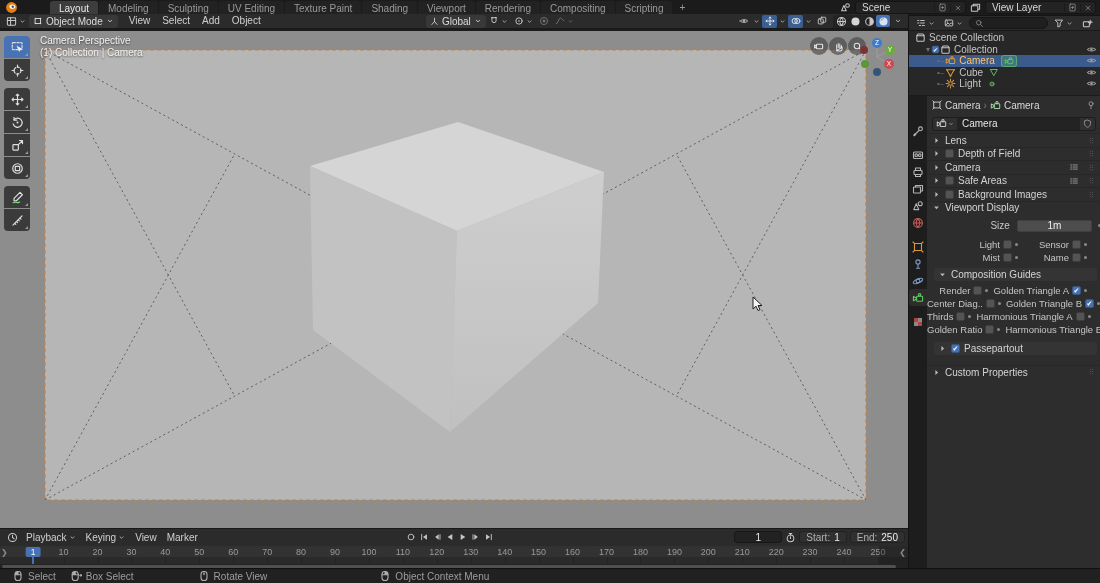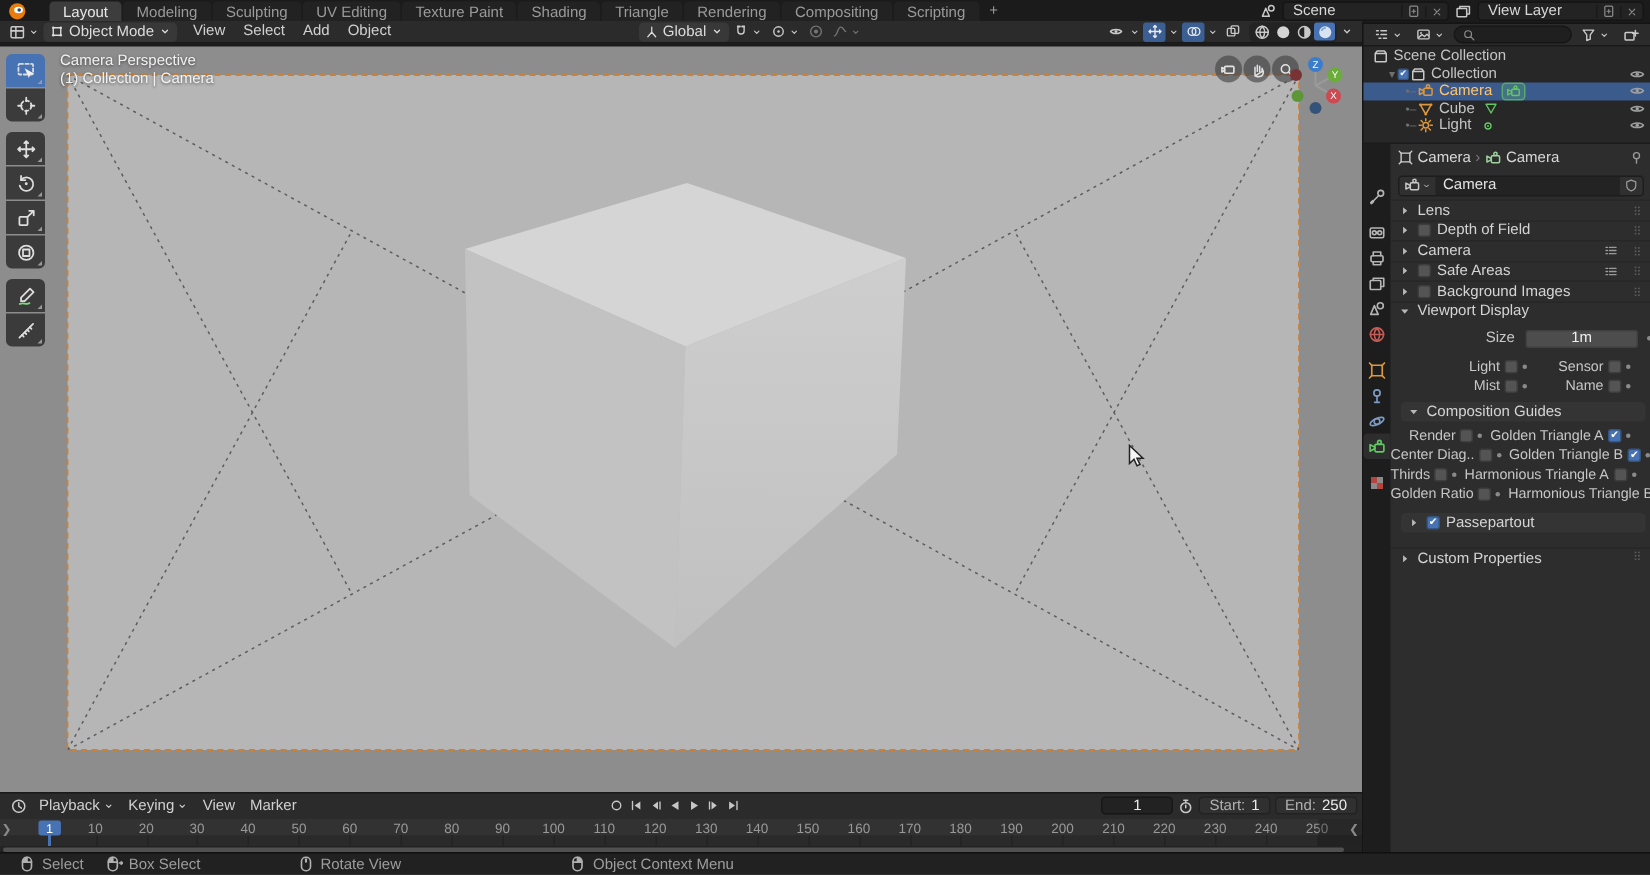--- a/index.html
+++ b/index.html
@@ -14,21 +14,21 @@
   }
   .app { position:relative; width:1100px; height:583px; background:#1b1b1b; }
   .icon { display:inline-flex; align-items:center; justify-content:center; flex:none; }
   .icon svg { display:block; }
 
   
   .topbar { position:absolute; left:0; top:0; width:1100px; height:16px; background:#1b1b1b;
     display:flex; align-items:center; border-bottom:1px solid #141414; }
   .tb-menus { display:flex; align-items:center; }
   .menu-item { padding:0 7px; line-height:15px; color:#cfcfcf; cursor:default; }
-  .ws-tabs { display:flex; align-items:flex-end; margin-left:10px; height:16px; }
+  .ws-tabs { display:flex; align-items:flex-end; margin-left:27px; height:16px; }
   .ws-tab { padding:0 9px; line-height:15px; color:#9a9a9a; background:#222222; margin-right:1px;
     border-radius:3px 3px 0 0; }
   .ws-tab.active { background:#3d3d3d; color:#e8e8e8; }
   .ws-tab-new { padding:0 6px; color:#9a9a9a; line-height:15px; }
   .tb-right { margin-left:auto; display:flex; align-items:center; gap:4px; padding-right:4px; }
   .tb-field { display:flex; align-items:center; background:#232323; border:1px solid #151515;
     border-radius:3px; height:13px; }
   .tb-field .fname { padding:0 6px; color:#d8d8d8; min-width:78px; }
   .tb-field .fbtn { padding:0 3px; color:#8a8a8a; border-left:1px solid #1a1a1a; display:flex; align-items:center;}
 
@@ -168,21 +168,21 @@
           <circle cx="7.2" cy="5.2" r="1.1" fill="#1b4a7a" stroke="none"></circle>
         </svg>
       </span>
     <div class="ws-tabs" id="ws-tabs">
         <span class="ws-tab active">Layout</span>
         <span class="ws-tab">Modeling</span>
         <span class="ws-tab">Sculpting</span>
         <span class="ws-tab">UV Editing</span>
         <span class="ws-tab">Texture Paint</span>
         <span class="ws-tab">Shading</span>
-        <span class="ws-tab">Triangle</span>
+        <span class="ws-tab">Viewport</span>
         <span class="ws-tab">Rendering</span>
         <span class="ws-tab">Compositing</span>
         <span class="ws-tab">Scripting</span>
       </div>
     <span class="ws-tab-new">+</span>
     <div class="tb-right">
       <span class="icon" id="scene-ic">
           <svg width="11" height="11" viewBox="0 0 12 12" fill="none" stroke="currentColor" stroke-width="1.1" stroke-linecap="round" stroke-linejoin="round">
             <circle cx="8.2" cy="3.8" r="2"></circle>
             <path d="M4.2 3.8 1.8 9.6h5Z"></path>

